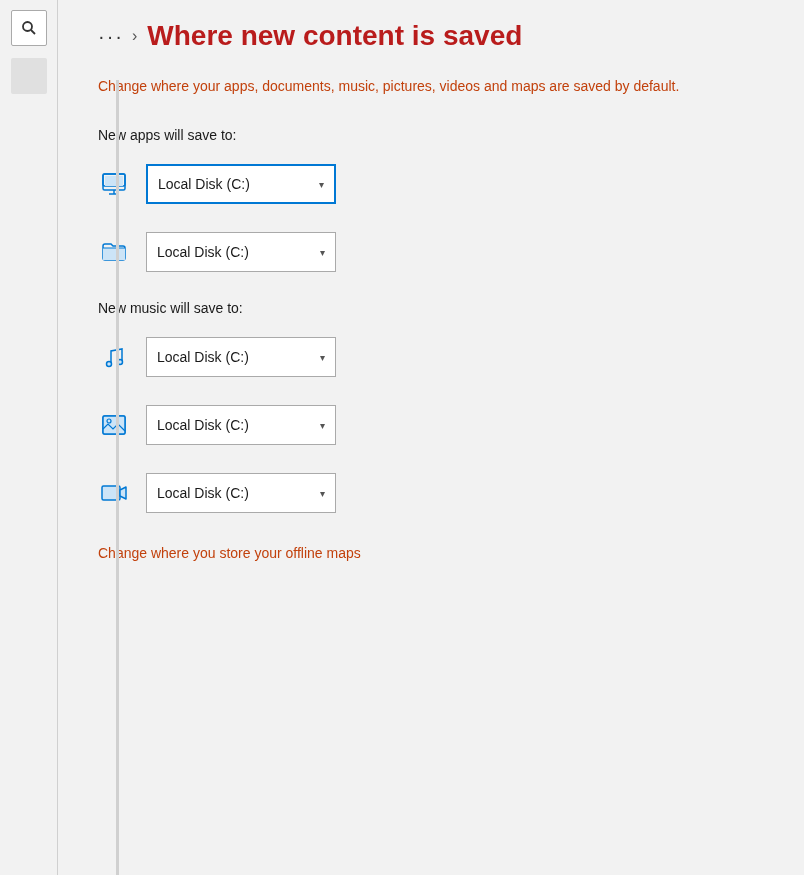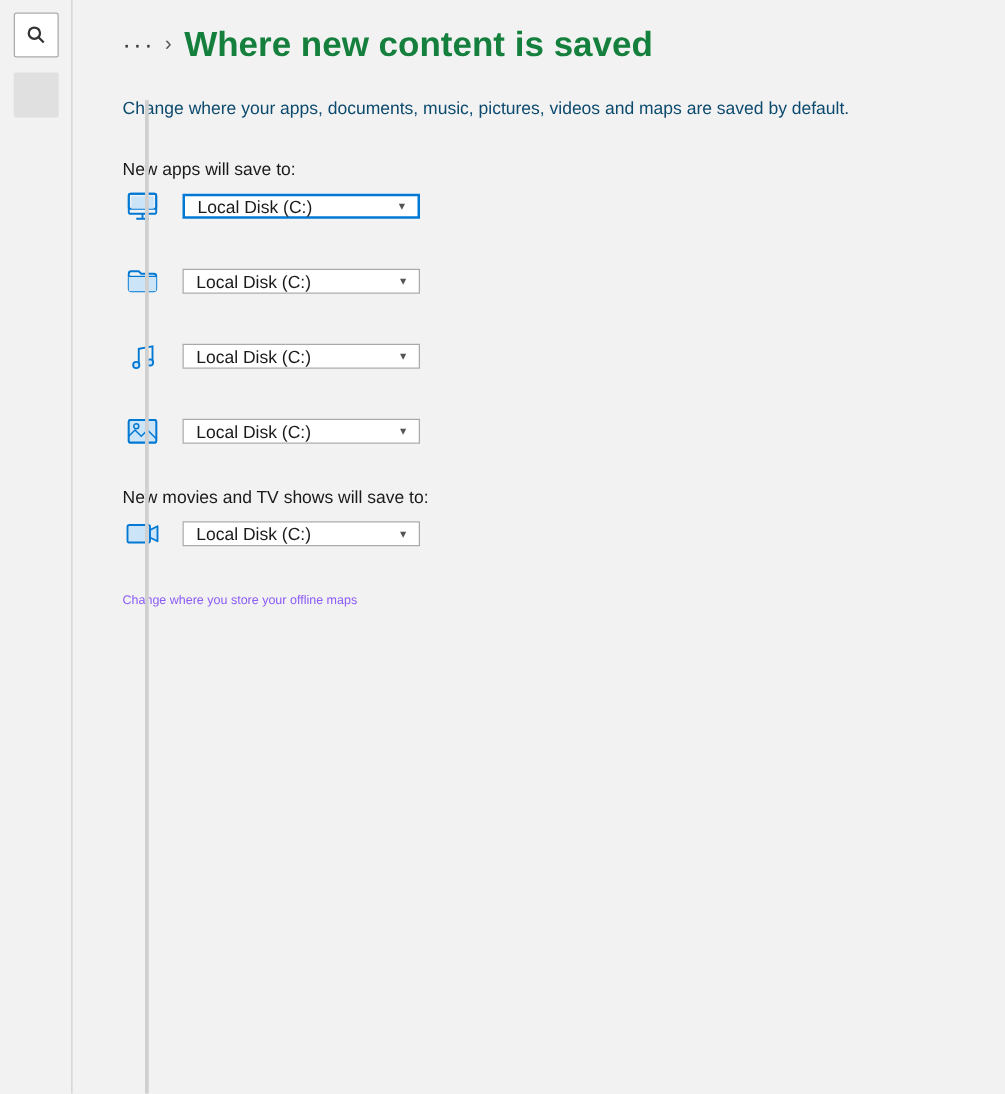--- a/index.html
+++ b/index.html
@@ -76,26 +76,26 @@
 
     .breadcrumb-arrow {
       font-size: 16px;
       color: #555;
       margin-right: 10px;
     }
 
     .page-title {
       font-size: 28px;
       font-weight: 600;
-      color: #15803d;
+      color: #b91c1c;
     }
 
     .page-description {
       font-size: 14px;
-      color: #0c4a6e;
+      color: #c2410c;
       line-height: 1.5;
       margin-bottom: 30px;
       max-width: 680px;
     }
 
     .left-accent-bar {
       position: absolute;
       left: 58px;
       top: 80px;
       bottom: 0;
@@ -105,21 +105,21 @@
 
     .settings-section {
       display: flex;
       flex-direction: column;
       gap: 28px;
     }
 
     .setting-item {
       display: flex;
       flex-direction: column;
-      gap: 6px;
+      gap: 21px;
     }
 
     .setting-label {
       font-size: 14px;
       color: #1a1a1a;
       margin-left: 0;
     }
 
     .setting-row {
       display: flex;
@@ -143,39 +143,39 @@
       fill: none;
       stroke: #0078d4;
       stroke-width: 1.5;
     }
 
     .dropdown-select {
       display: flex;
       align-items: center;
       justify-content: space-between;
       width: 190px;
-      height: 20px;
+      height: 40px;
       background: white;
       border: 1px solid #aaa;
       padding: 0 10px;
       cursor: pointer;
       font-size: 14px;
       color: #1a1a1a;
       user-select: none;
     }
 
     .dropdown-arrow {
       font-size: 10px;
       color: #555;
       margin-left: 8px;
     }
 
     .footer-text {
-      font-size: 10px;
-      color: #8b5cf6;
+      font-size: 14px;
+      color: #c2410c;
       margin-top: 20px;
     }
 
     
     .dropdown-select.active {
       border: 2px solid #0078d4;
     }
   </style>
 </head>
 <body>
@@ -237,20 +237,23 @@
             </svg>
           </div>
           <div class="dropdown-select" tabindex="0">
             <span>Local Disk (C:)</span>
             <span class="dropdown-arrow">▾</span>
           </div>
         </div>
       </div>
 
       <div class="setting-item">
+        <div class="setting-label">
+          <span>New music will save to:</span>
+        </div>
         <div class="setting-row">
           <div class="setting-icon">
             <svg viewBox="0 0 28 28" width="28" height="28" fill="none" stroke="#0078d4" stroke-width="1.5">
               <path d="M11 20 L11 8 L22 6 L22 18"></path>
               <circle cx="9" cy="21" r="2.5" fill="#cce4f7" stroke="#0078d4" stroke-width="1.5"></circle>
               <circle cx="20" cy="19" r="2.5" fill="#cce4f7" stroke="#0078d4" stroke-width="1.5"></circle>
             </svg>
           </div>
           <div class="dropdown-select" tabindex="0">
             <span>Local Disk (C:)</span>
@@ -270,23 +273,20 @@
             </svg>
           </div>
           <div class="dropdown-select" tabindex="0">
             <span>Local Disk (C:)</span>
             <span class="dropdown-arrow">▾</span>
           </div>
         </div>
       </div>
 
       <div class="setting-item">
-        <div class="setting-label">
-          <span>New movies and TV shows will save to:</span>
-        </div>
         <div class="setting-row">
           <div class="setting-icon">
             <svg viewBox="0 0 28 28" width="28" height="28" fill="none" stroke="#0078d4" stroke-width="1.5">
               <rect x="2" y="7" width="18" height="14" rx="1.5" fill="#cce4f7" stroke="#0078d4" stroke-width="1.5"></rect>
               <path d="M20 11 L26 8 L26 20 L20 17 Z" fill="#cce4f7" stroke="#0078d4" stroke-width="1.5" stroke-linejoin="round"></path>
             </svg>
           </div>
           <div class="dropdown-select" tabindex="0">
             <span>Local Disk (C:)</span>
             <span class="dropdown-arrow">▾</span>

